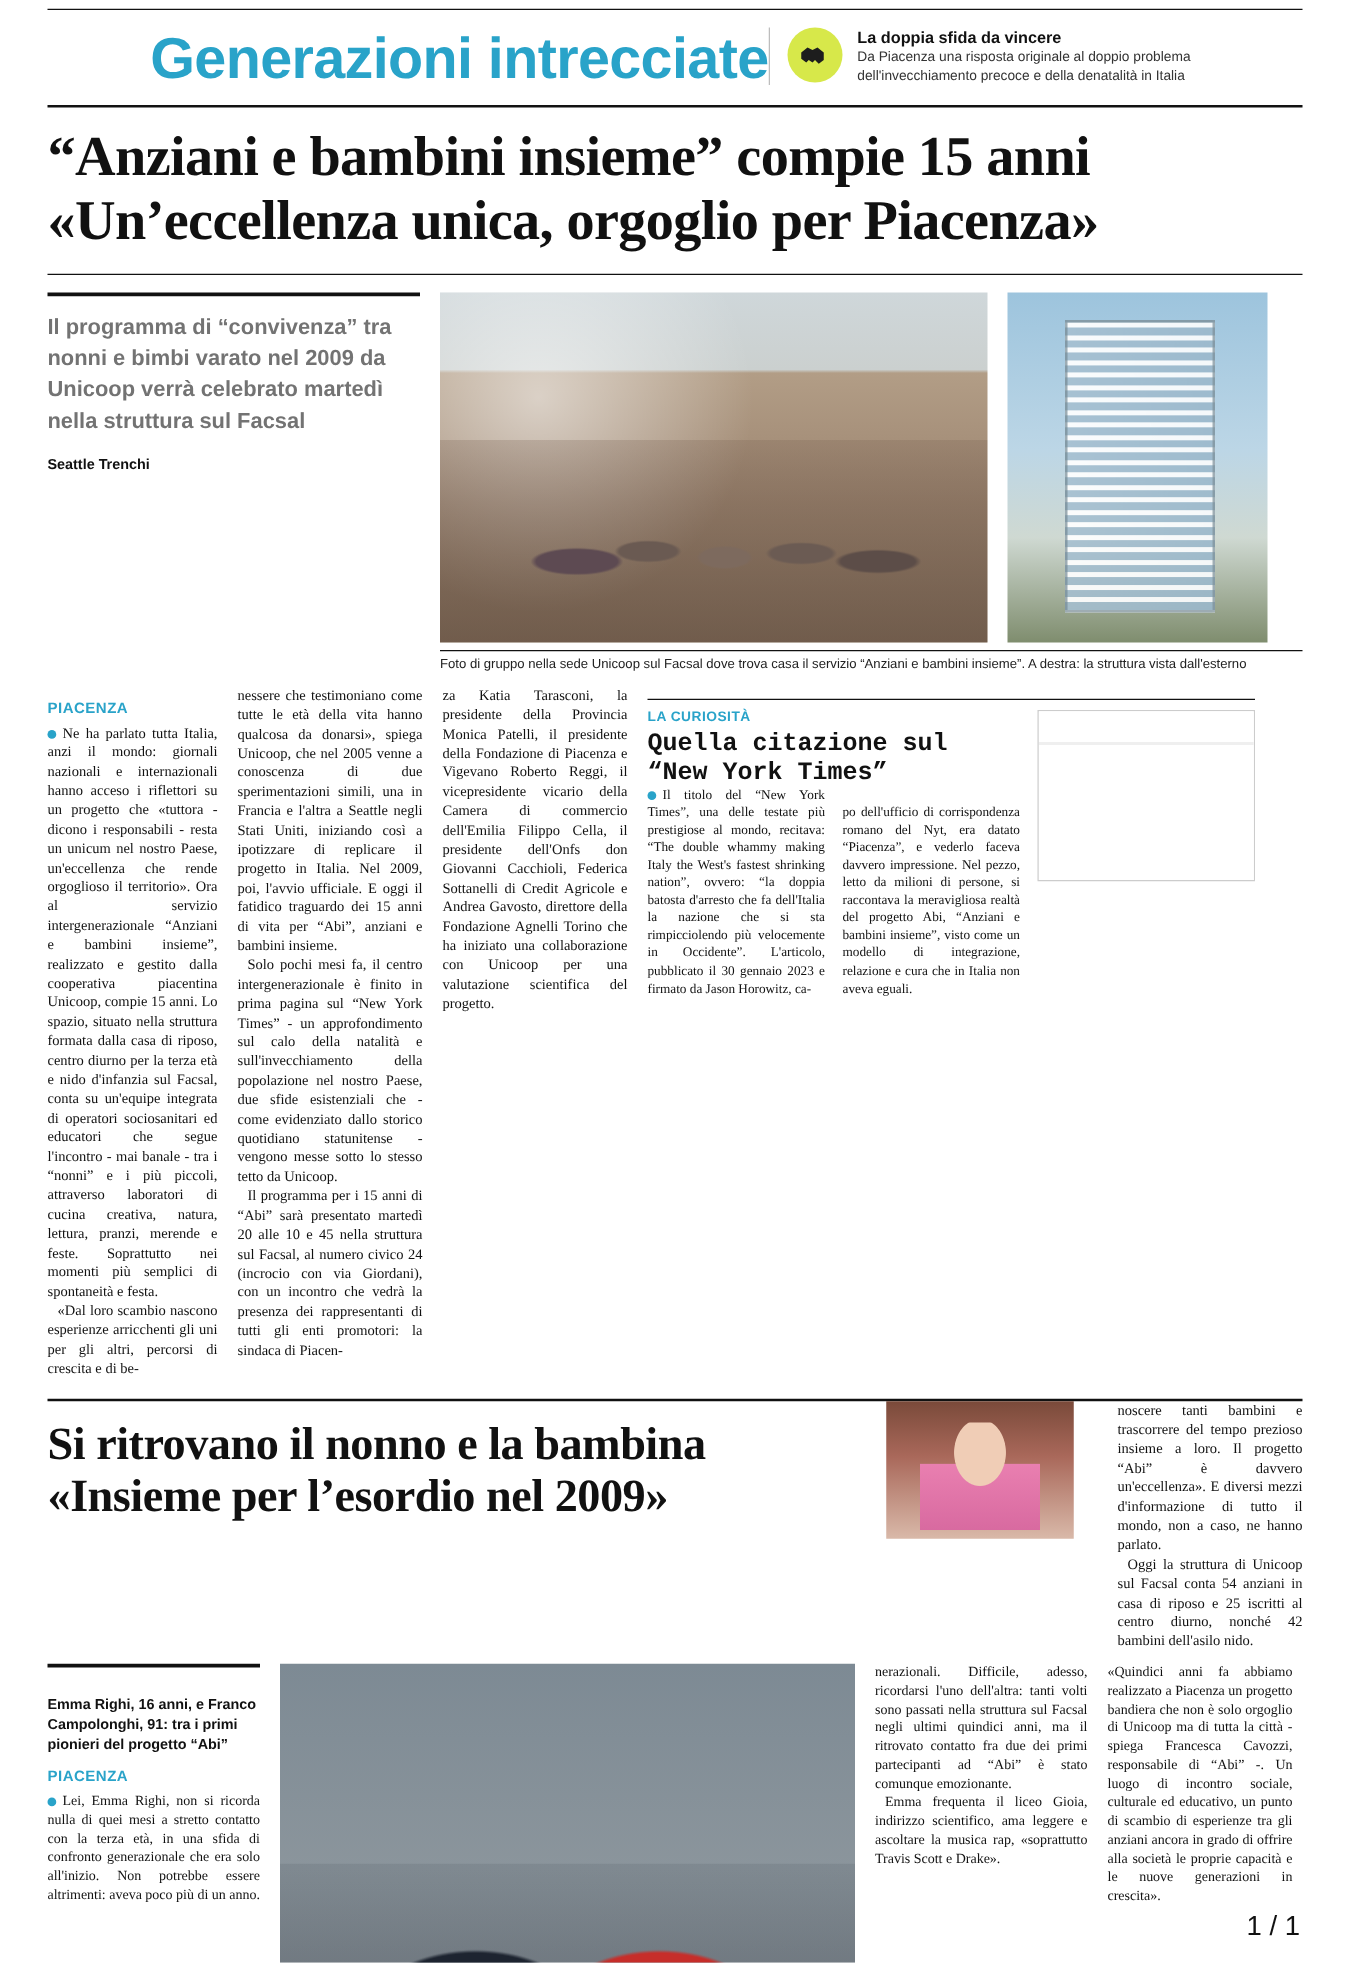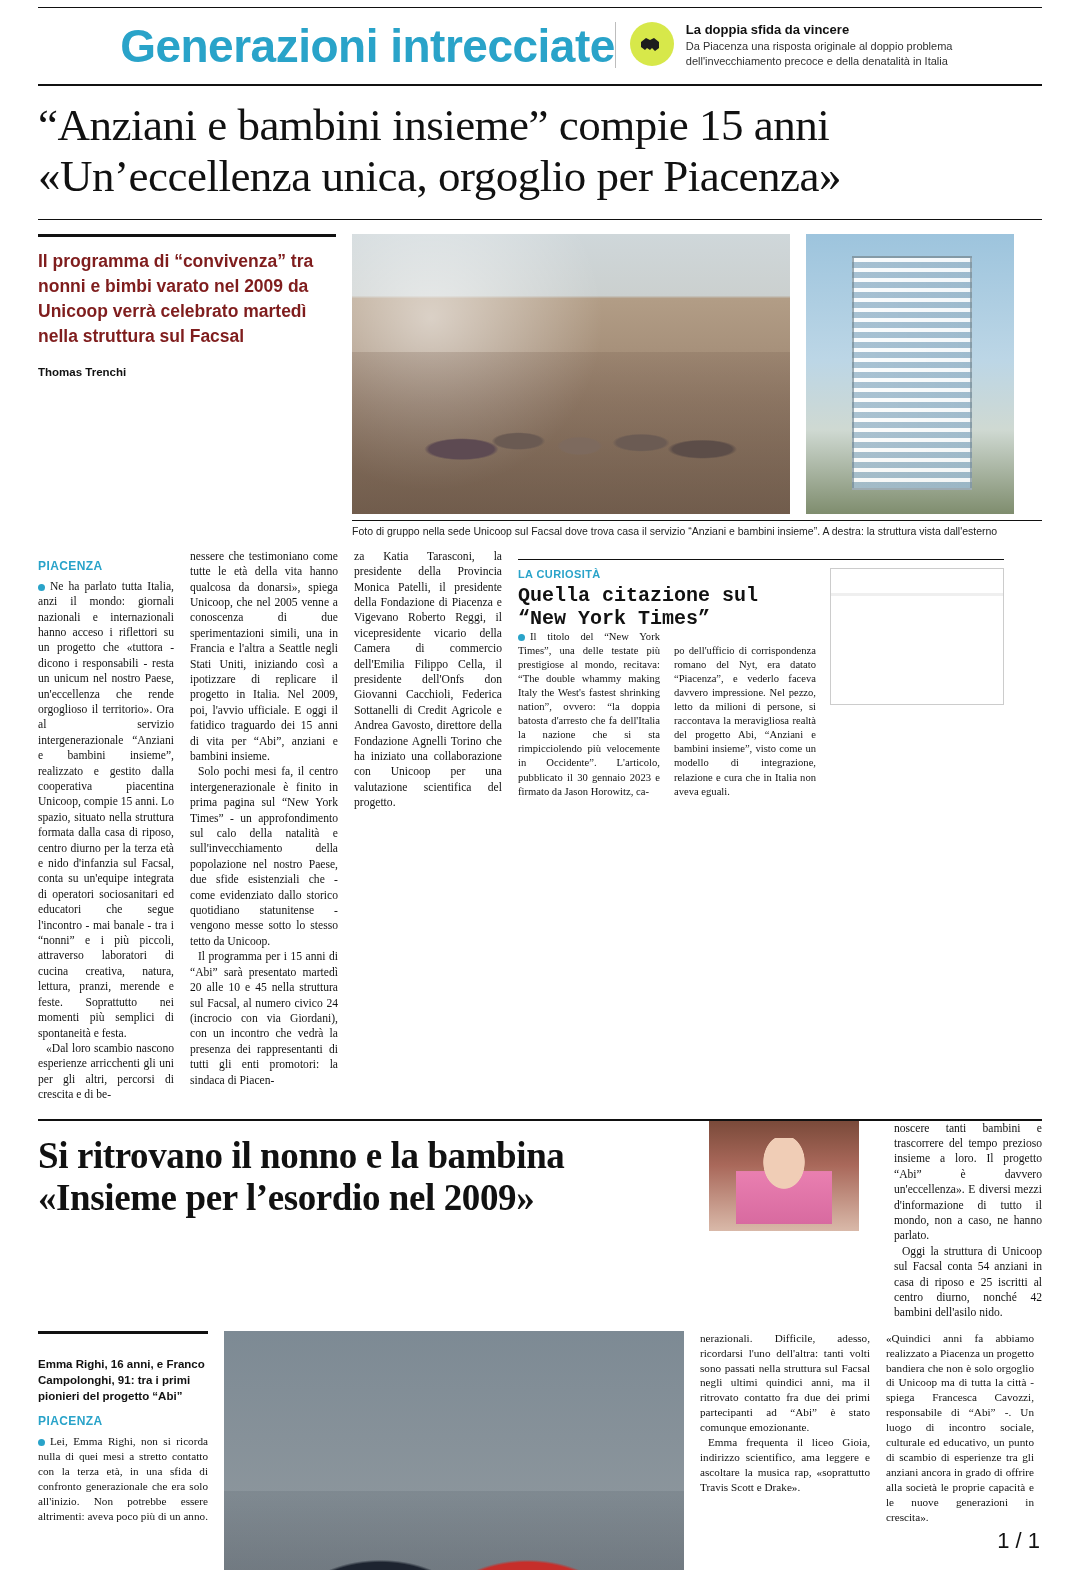--- a/index.html
+++ b/index.html
@@ -29,29 +29,29 @@
   .promo{display:flex;align-items:flex-start;gap:12px;border-left:1px solid #bdbdbd;padding-left:14px;width:330px;}
   .promo-badge{
     width:44px;height:44px;border-radius:50%;background:#d7e84a;flex:0 0 44px;
     display:flex;align-items:center;justify-content:center;
   }
   .promo-txt-t{font-family:"Liberation Sans",sans-serif;font-weight:bold;font-size:13px;color:#111;margin-bottom:2px;}
   .promo-txt-b{font-family:"Liberation Sans",sans-serif;font-size:11px;line-height:1.32;color:#333;}
 
   
   .hl-rule{height:2px;background:#111;margin-top:14px;}
-  .headline{font-family:"Liberation Serif",serif;font-weight:normal;font-size:45px;line-height:1.12;letter-spacing:-.5px;margin-top:14px;}
+  .headline{font-family:"Liberation Serif",serif;font-weight:bold;font-size:45px;line-height:1.12;letter-spacing:-.5px;margin-top:14px;}
   .headline .l2{display:block;}
   .hl-rule2{height:1px;background:#111;margin-top:18px;}
 
   
   .band{display:flex;gap:16px;margin-top:14px;}
   .stand{
     width:298px;flex:0 0 298px;
-    font-family:"Liberation Sans",sans-serif;font-weight:bold;font-size:17.5px;line-height:1.42;color:#7f1d1d;
+    font-family:"Liberation Sans",sans-serif;font-weight:bold;font-size:17.5px;line-height:1.42;color:#737373;
     border-top:3px solid #111;padding-top:12px;
   }
   .photo-main{width:438px;height:280px;flex:0 0 438px;position:relative;overflow:hidden;background:#b9a894;}
   .photo-side{width:208px;height:280px;flex:0 0 208px;position:relative;overflow:hidden;background:#8fa9bd;}
   .cap-rule{height:1px;background:#111;margin-top:6px;}
   .caption{font-family:"Liberation Sans",sans-serif;font-size:10.5px;color:#222;padding-top:4px;line-height:1.3;}
 
   
   .byline{font-family:"Liberation Sans",sans-serif;font-weight:bold;font-size:11.5px;margin-top:2px;}
   .dateline{font-family:"Liberation Sans",sans-serif;font-weight:bold;font-size:12px;color:#29a3c9;letter-spacing:.4px;margin:10px 0 6px;}
@@ -163,21 +163,21 @@
 
   <div class="headline">
     <span class="l2">“Anziani e bambini insieme” compie 15 anni</span>
     <span class="l2">«Un’eccellenza unica, orgoglio per Piacenza»</span>
   </div>
   <div class="hl-rule2"></div>
 
   <div class="band">
     <div style="width:298px;flex:0 0 298px;">
       <div class="stand">Il programma di “convivenza” tra nonni e bimbi varato nel 2009 da Unicoop verrà celebrato martedì nella struttura sul Facsal</div>
-      <div class="byline" style="margin-top:18px">Thomas Trenchi</div>
+      <div class="byline" style="margin-top:18px">Seattle Trenchi</div>
     </div>
     <div>
       <div class="photo-main ph-room"></div>
     </div>
     <div>
       <div class="photo-side ph-tower"></div>
     </div>
   </div>
   <div class="cap-rule" style="margin-left:314px"></div>
   <div class="caption" style="margin-left:314px">Foto di gruppo nella sede Unicoop sul Facsal dove trova casa il servizio “Anziani e bambini insieme”. A destra: la struttura vista dall'esterno</div>

